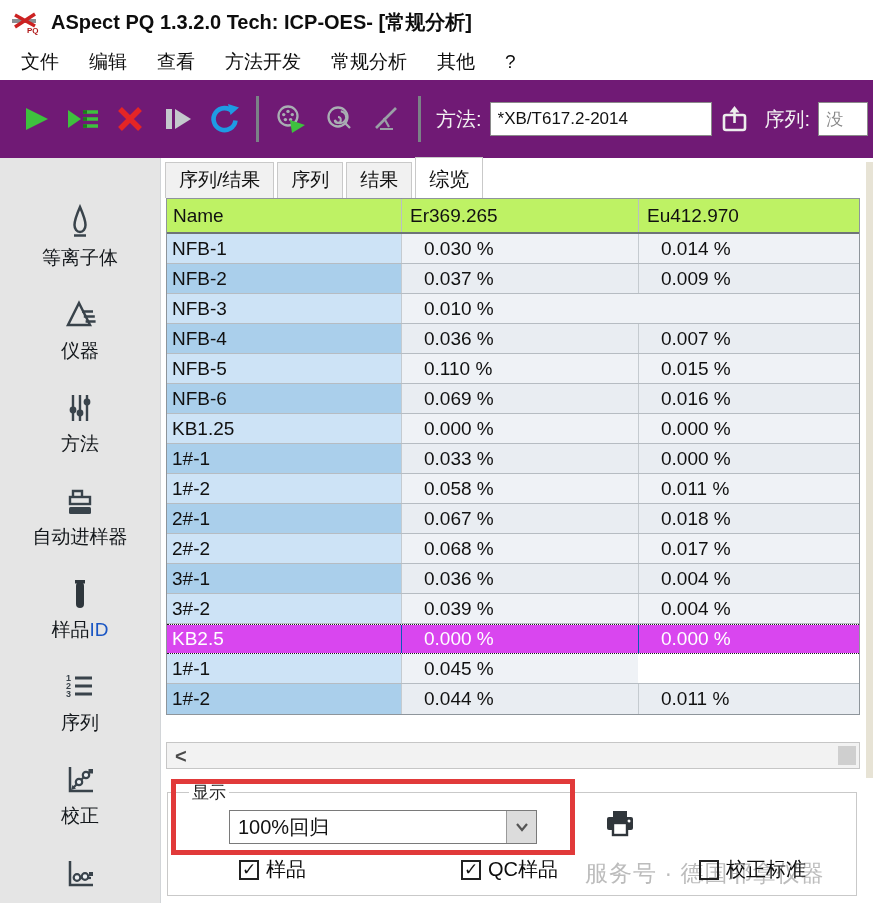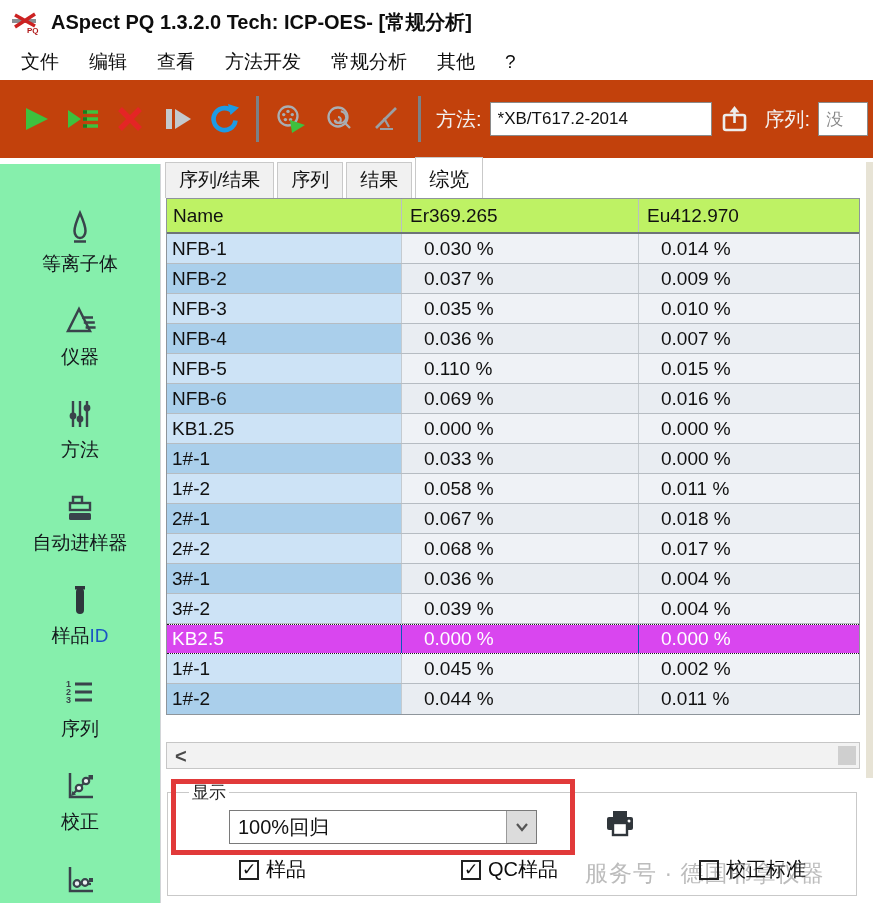--- a/index.html
+++ b/index.html
@@ -9,32 +9,32 @@
     color:#111;
   }
   
   .titlebar{height:44px;display:flex;align-items:center;padding-left:10px;gap:9px;background:#fff;}
   .app-logo{width:32px;height:26px;flex:0 0 auto;}
   .title{font-size:20px;font-weight:bold;color:#0d0d0d;white-space:nowrap;}
   
   .menubar{height:36px;display:flex;align-items:center;padding-left:6px;background:#fff;}
   .menu-item{font-size:19px;padding:3px 15px;color:#0d0d0d;cursor:default;white-space:nowrap;}
   
-  .toolbar{height:78px;background:#c2410c;display:flex;align-items:center;padding-left:12px;}
+  .toolbar{height:78px;background:#701a75;display:flex;align-items:center;padding-left:12px;}
   .tbtn{width:47px;height:48px;display:flex;align-items:center;justify-content:center;flex:0 0 auto;}
   .tsep{width:3px;height:46px;background:#7b8187;margin:0 9px;flex:0 0 auto;}
   .tlabel{color:#f2f2f2;font-size:20px;margin:0 8px 0 6px;white-space:nowrap;}
   .tfield{height:32px;background:#fff;border:1px solid #8a8a8a;font-size:17px;
           font-family:"Liberation Sans",sans-serif;color:#111;padding:0 7px;}
   .tfield.method{width:206px;}
   .tfield.sequence{width:34px;color:#888;}
   
   .main{position:absolute;top:158px;left:0;width:873px;height:745px;display:flex;}
-  .sidebar{width:161px;background:#86efac;border-right:1px solid #d2d5d8;
-           display:flex;flex-direction:column;align-items:center;padding-top:46px;gap:26px;box-sizing:border-box;margin-top:6px;}
+  .sidebar{width:161px;background:#e5e5e5;border-right:1px solid #d2d5d8;
+           display:flex;flex-direction:column;align-items:center;padding-top:46px;gap:26px;box-sizing:border-box;}
   .side-item{display:flex;flex-direction:column;align-items:center;gap:5px;cursor:default;}
   .side-label{font-size:19px;color:#14181c;white-space:nowrap;}
   .side-label .blue{color:#1a56c4;}
   .content{flex:1;position:relative;background:#fff;}
   .edge-strip{position:absolute;left:866px;top:162px;width:7px;height:616px;background:#e7e3d5;}
   
   .tabbar{position:absolute;left:4px;top:2px;height:38px;display:flex;align-items:flex-end;}
   .tab{font-size:19px;color:#111;background:#f1f1f1;border:1px solid #c9c9c9;border-bottom:none;
        padding:4px 13px 5px 13px;margin-right:3px;white-space:nowrap;cursor:default;}
   .tab.active{background:#fff;font-size:20px;padding-top:8px;position:relative;z-index:3;}
@@ -276,21 +276,20 @@
           <div class="cell val er">0.030 %</div>
           <div class="cell val eu">0.014 %</div>
         </div>
           <div class="trow dark">
           <div class="cell name">NFB-2</div>
           <div class="cell val er">0.037 %</div>
           <div class="cell val eu">0.009 %</div>
         </div>
           <div class="trow light">
           <div class="cell name">NFB-3</div>
-          <div class="cell val er">0.035 %</div>
           <div class="cell val eu">0.010 %</div>
         </div>
           <div class="trow dark">
           <div class="cell name">NFB-4</div>
           <div class="cell val er">0.036 %</div>
           <div class="cell val eu">0.007 %</div>
         </div>
           <div class="trow light">
           <div class="cell name">NFB-5</div>
           <div class="cell val er">0.110 %</div>
@@ -337,21 +336,20 @@
           <div class="cell val eu">0.004 %</div>
         </div>
           <div class="trow selected">
           <div class="cell name">KB2.5</div>
           <div class="cell val er">0.000 %</div>
           <div class="cell val eu">0.000 %</div>
         </div>
           <div class="trow light">
           <div class="cell name">1#-1</div>
           <div class="cell val er">0.045 %</div>
-          <div class="cell val eu">0.002 %</div>
         </div>
           <div class="trow dark">
           <div class="cell name">1#-2</div>
           <div class="cell val er">0.044 %</div>
           <div class="cell val eu">0.011 %</div>
         </div>
         </div>
     </div>
 
     <div class="hscroll">

